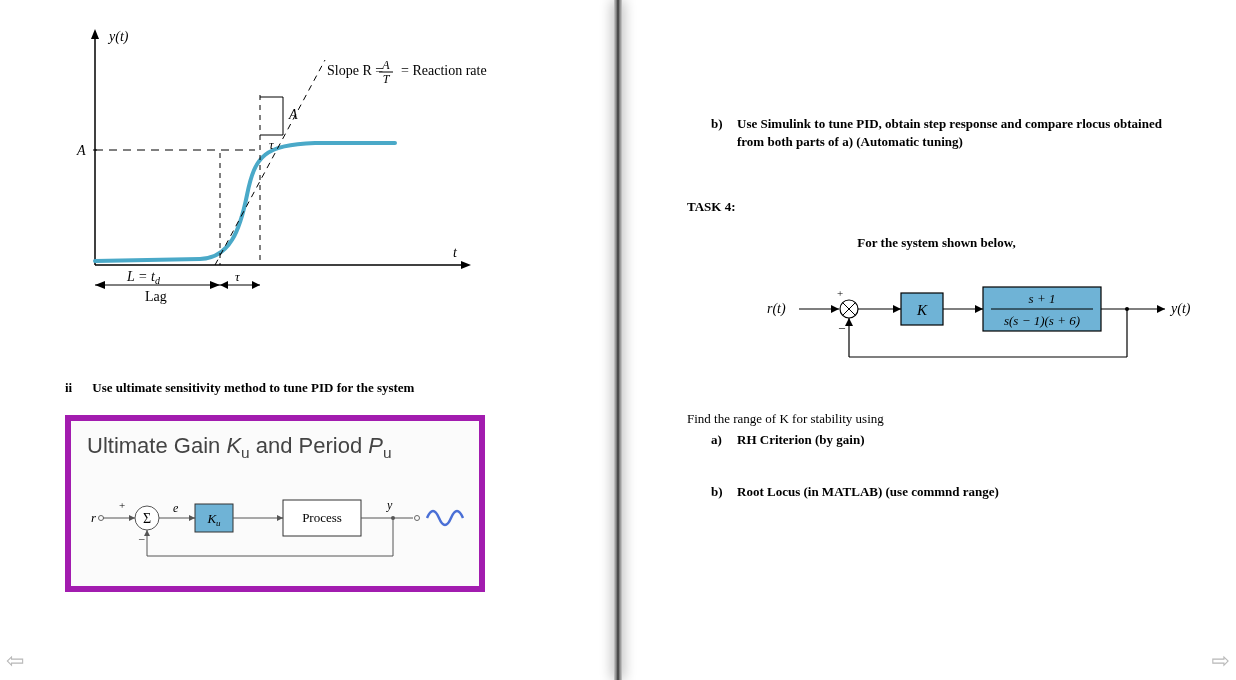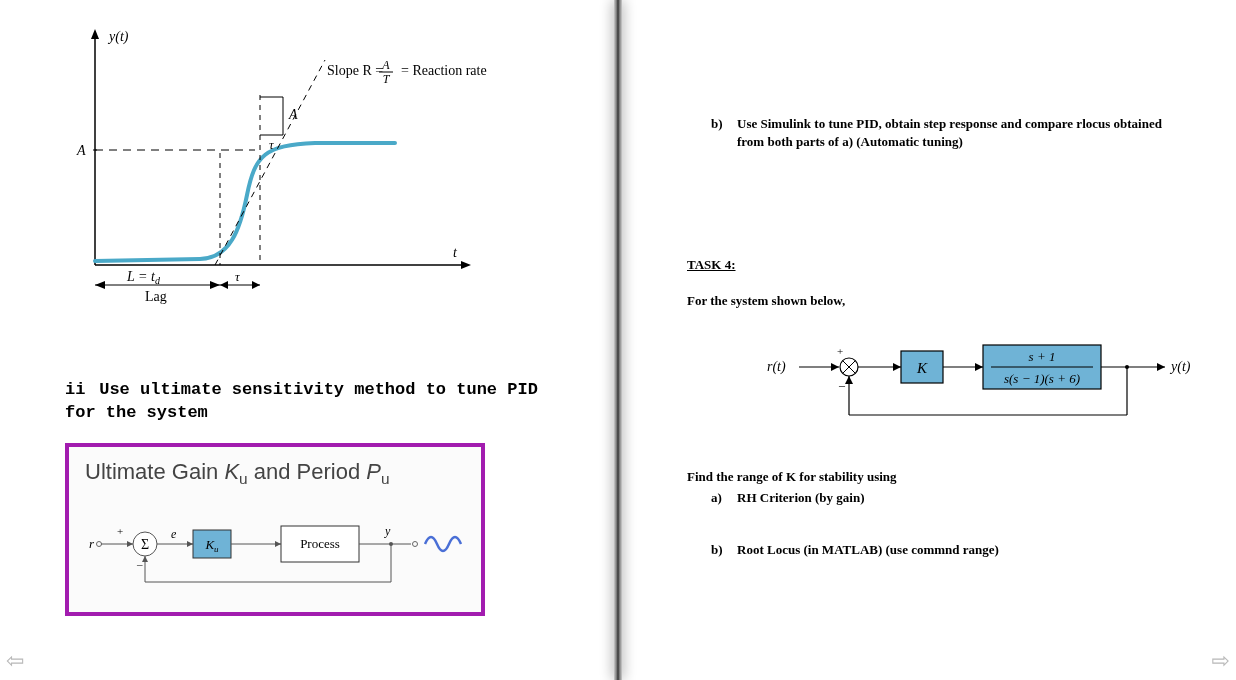--- a/index.html
+++ b/index.html
@@ -29,35 +29,35 @@
     height: 100%;
     background: linear-gradient(to right, #ccc 0%, #666 40%, #222 50%, #666 60%, #ccc 100%);
     box-shadow: 0 0 14px rgba(0,0,0,0.4);
   }
   
   .reaction-figure {
     margin-top: 0;
     margin-bottom: 60px;
   }
   .method-text {
-    font-family: Liberation Mono, monospace;
-    font-size: 17px;
+    font-family: Liberation Serif, serif;
+    font-size: 13px;
     line-height: 1.35;
     padding-left: 0;
   }
   .method-text .ii {
     display: inline-block;
     width: 24px;
     font-weight: bold;
     font-style: normal;
   }
   .ultimate-panel {
     margin-top: 18px;
     background: #fbfbfb;
-    border: 4px solid #a21caf;
+    border: 6px solid #a21caf;
     width: 420px;
     padding: 12px 16px 16px 16px;
     box-sizing: border-box;
   }
   .ultimate-title {
     font-family: "Segoe UI", Arial, sans-serif;
     font-size: 22px;
     color: #444;
     margin-bottom: 14px;
   }
@@ -74,24 +74,24 @@
     align-items: flex-start;
     margin-bottom: 30px;
   }
   .part-letter {
     width: 26px;
     font-weight: bold;
     text-align: left;
     flex: 0 0 26px;
   }
   .part-text { flex: 1; }
-  .task-hdr { font-weight: bold; margin-top: 106px; text-decoration: underline; }
-  .sys-intro { margin-top: 18px; font-weight: bold; }
+  .task-hdr { font-weight: bold; margin-top: 48px; }
+  .sys-intro { margin-top: 18px; font-weight: bold; text-align: center; }
   .block-diagram-wrap { margin: 24px 0 30px 0; padding-left: 80px; }
-  .find-range { font-weight: bold; margin-top: 20px; }
+  .find-range { font-weight: normal; margin-top: 20px; }
   .sub-list { margin-left: 24px; margin-top: 4px;}
   .sub-list .part-row { margin-bottom: 6px;}
   .sub-b { margin-top: 34px;}
   .nav-arrow {
     position: absolute;
     bottom: 6px;
     font-size: 22px;
     color: #b9b9b9;
   }
   .nav-left { left: 6px; }

